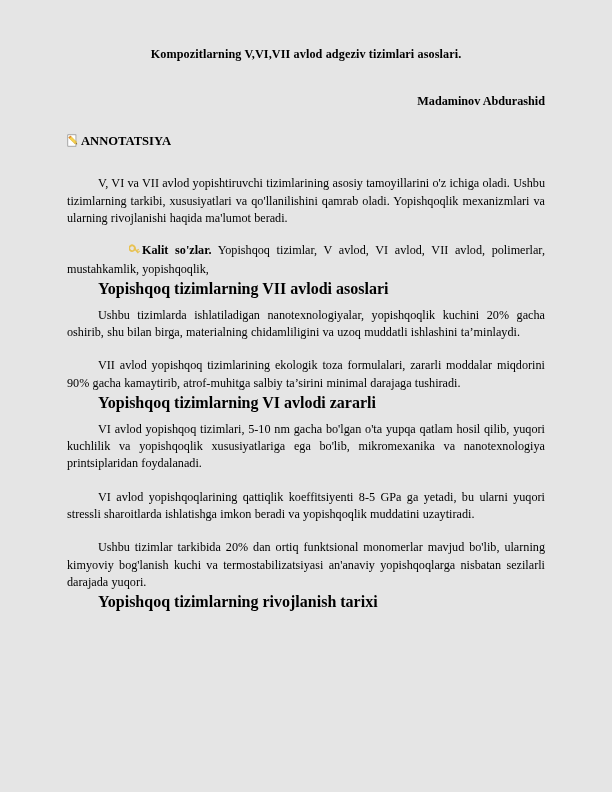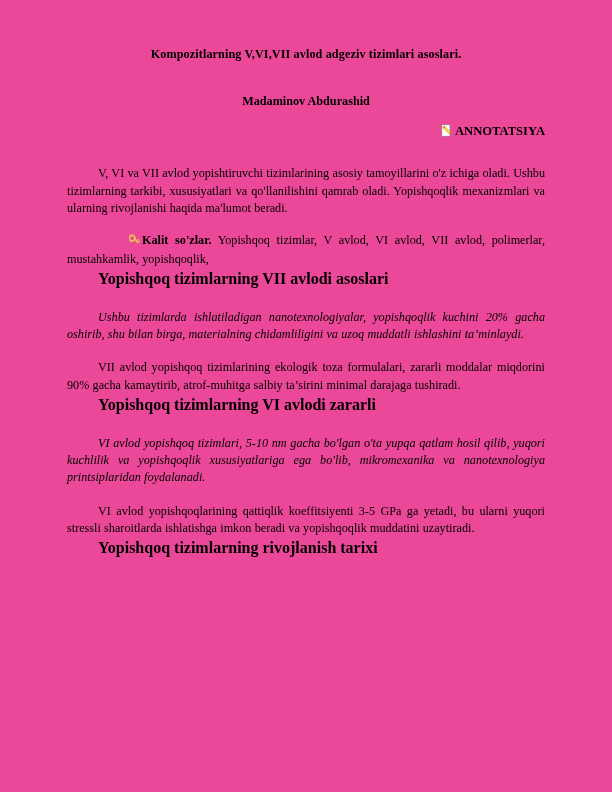--- a/index.html
+++ b/index.html
@@ -8,64 +8,63 @@
     background: #ffffff;
   }
   body {
     font-family: "Liberation Serif", "DejaVu Serif", serif;
     color: #000000;
   }
   .page {
     position: relative;
     width: 612px;
     height: 792px;
-    background: #ec4899;
+    background: #e5e5e5;
     box-sizing: border-box;
     padding: 47px 67px 0 67px;
     overflow: hidden;
   }
   .doc-title {
     text-align: center;
     font-weight: bold;
     font-size: 12.2px;
     line-height: 1.28;
     margin: 0;
     letter-spacing: 0.1px;
   }
   .author {
-    text-align: center;
+    text-align: right;
     font-weight: bold;
     font-size: 12.2px;
     line-height: 1.28;
     margin: 31px 0 0 0;
   }
   .annot-head {
-    text-align: right;
+    text-align: left;
     font-weight: bold;
     font-size: 12.6px;
-    margin: 15px 0 0 0;
+    margin: 25px 0 0 0;
     white-space: nowrap;
   }
   .annot-head .emoji-memo {
     display: inline-block;
     vertical-align: -2px;
     margin-right: 1px;
   }
   p.body-par {
     margin: 0;
     font-size: 12.2px;
     line-height: 1.42;
     text-align: justify;
     text-indent: 31px;
     text-justify: inter-word;
     word-spacing: 0.2px;
   }
   p.tight {
-    margin-top: 18px;
-    font-style: italic;
+    margin-top: 6px;
   }
   p.gap-sm { margin-top: 24px; }
   p.gap-md { margin-top: 16px; }
 
   .keywords {
     margin: 15px 0 0 0;
     font-size: 12.2px;
     line-height: 1.42;
     text-align: justify;
     text-indent: 31px;
@@ -129,17 +128,18 @@
       </svg>
     </span><span class="kw-label">Kalit so'zlar.</span><span> Yopishqoq tizimlar, V avlod, VI avlod, VII avlod,  polimerlar, mustahkamlik, yopishqoqlik,</span>
   </p>
 
   <h2 class="section-head sec-gap-1">Yopishqoq tizimlarning VII avlodi asoslari</h2>
   <p class="body-par tight">Ushbu tizimlarda ishlatiladigan nanotexnologiyalar, yopishqoqlik kuchini 20% gacha oshirib, shu bilan birga, materialning chidamliligini va uzoq muddatli ishlashini ta’minlaydi.</p>
   <p class="body-par gap-md">VII avlod yopishqoq tizimlarining ekologik toza formulalari,  zararli moddalar miqdorini 90% gacha kamaytirib, atrof-muhitga salbiy ta’sirini minimal darajaga tushiradi.</p>
 
   <h2 class="section-head sec-gap-2">Yopishqoq tizimlarning VI avlodi zararli</h2>
   <p class="body-par tight">VI avlod yopishqoq tizimlari, 5-10 nm gacha bo'lgan o'ta yupqa qatlam hosil qilib, yuqori kuchlilik va yopishqoqlik xususiyatlariga ega bo'lib,   mikromexanika va nanotexnologiya printsiplaridan foydalanadi.</p>
-  <p class="body-par gap-md">VI avlod yopishqoqlarining  qattiqlik koeffitsiyenti 3-5 GPa ga yetadi, bu ularni yuqori stressli sharoitlarda ishlatishga imkon beradi va  yopishqoqlik muddatini uzaytiradi.</p>
+  <p class="body-par gap-md">VI avlod yopishqoqlarining  qattiqlik koeffitsiyenti 8-5 GPa ga yetadi, bu ularni yuqori stressli sharoitlarda ishlatishga imkon beradi va  yopishqoqlik muddatini uzaytiradi.</p>
+  <p class="body-par gap-md">Ushbu tizimlar tarkibida 20% dan ortiq funktsional monomerlar mavjud bo'lib, ularning kimyoviy bog'lanish kuchi va termostabilizatsiyasi  an'anaviy yopishqoqlarga nisbatan sezilarli darajada yuqori.</p>
 
   <h2 class="section-head sec-gap-3">Yopishqoq tizimlarning rivojlanish tarixi</h2>
 
 </div>
 
 </body></html>

